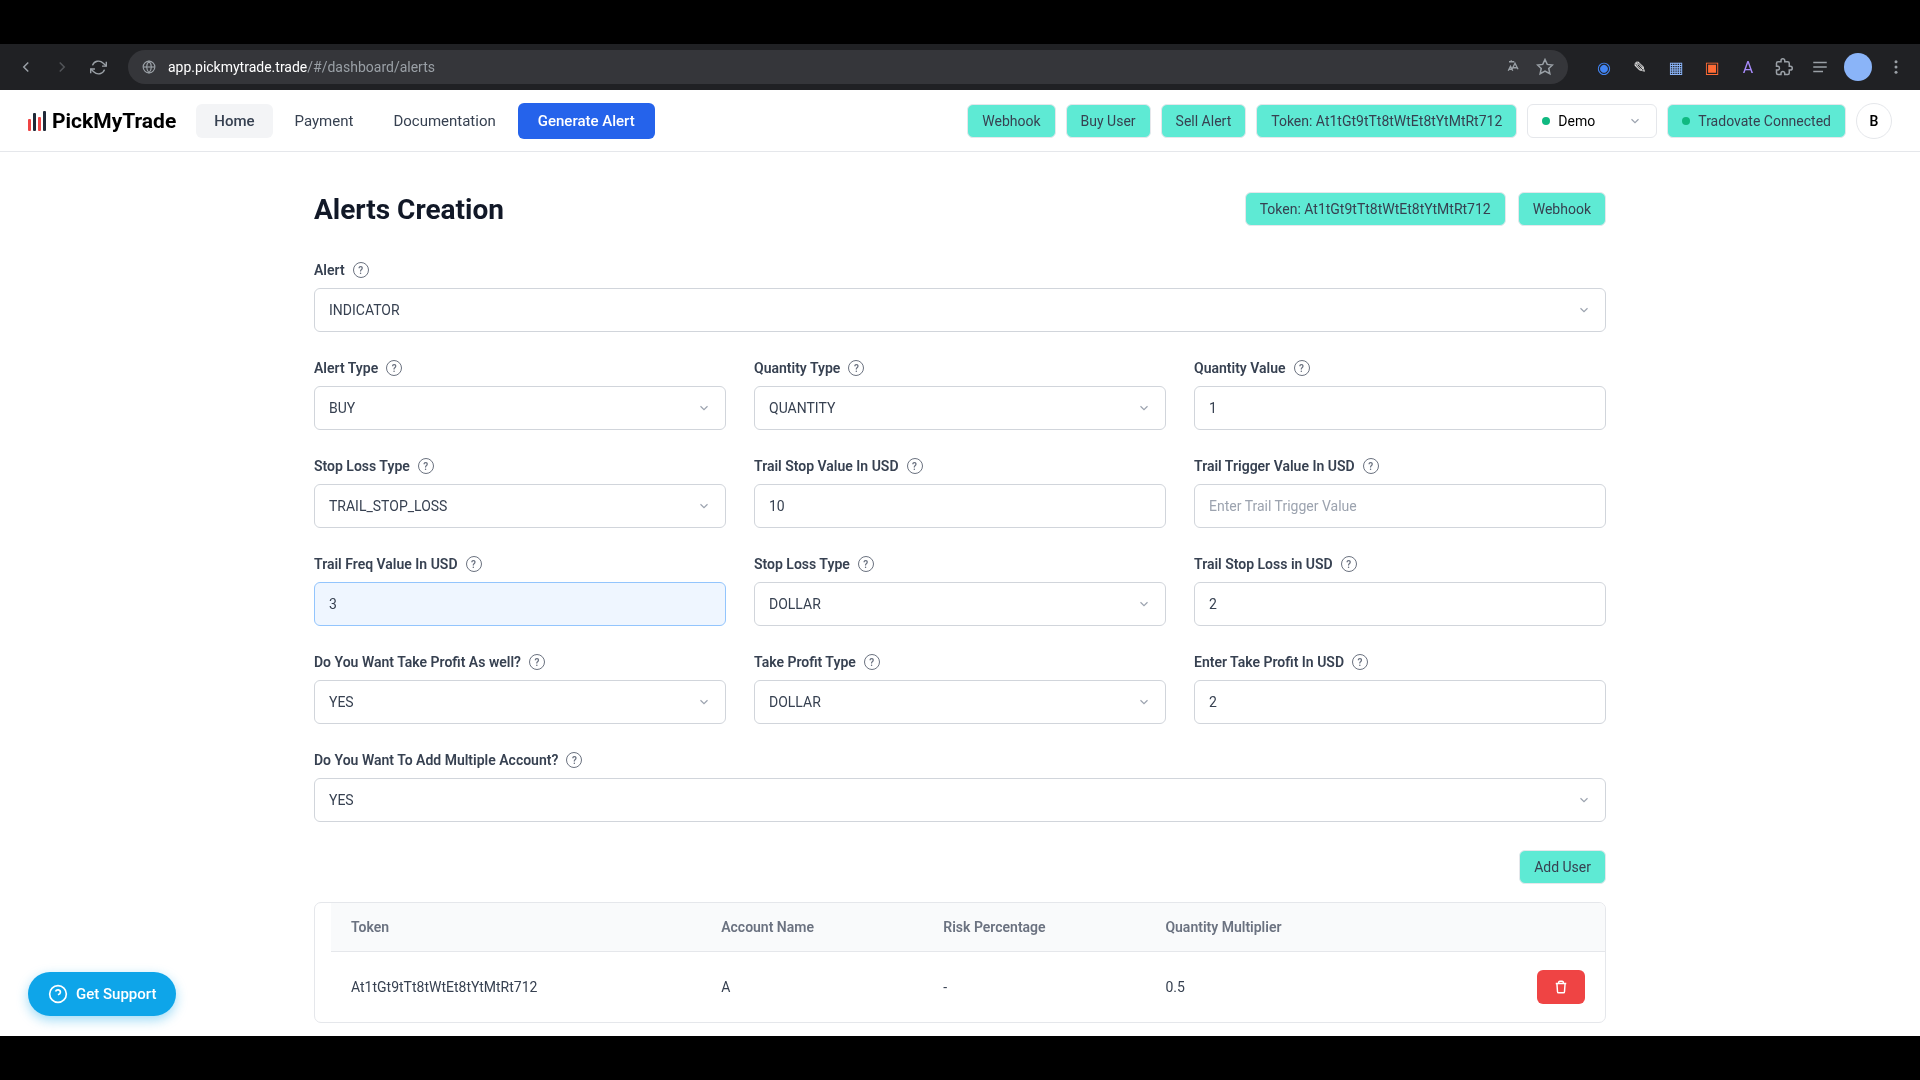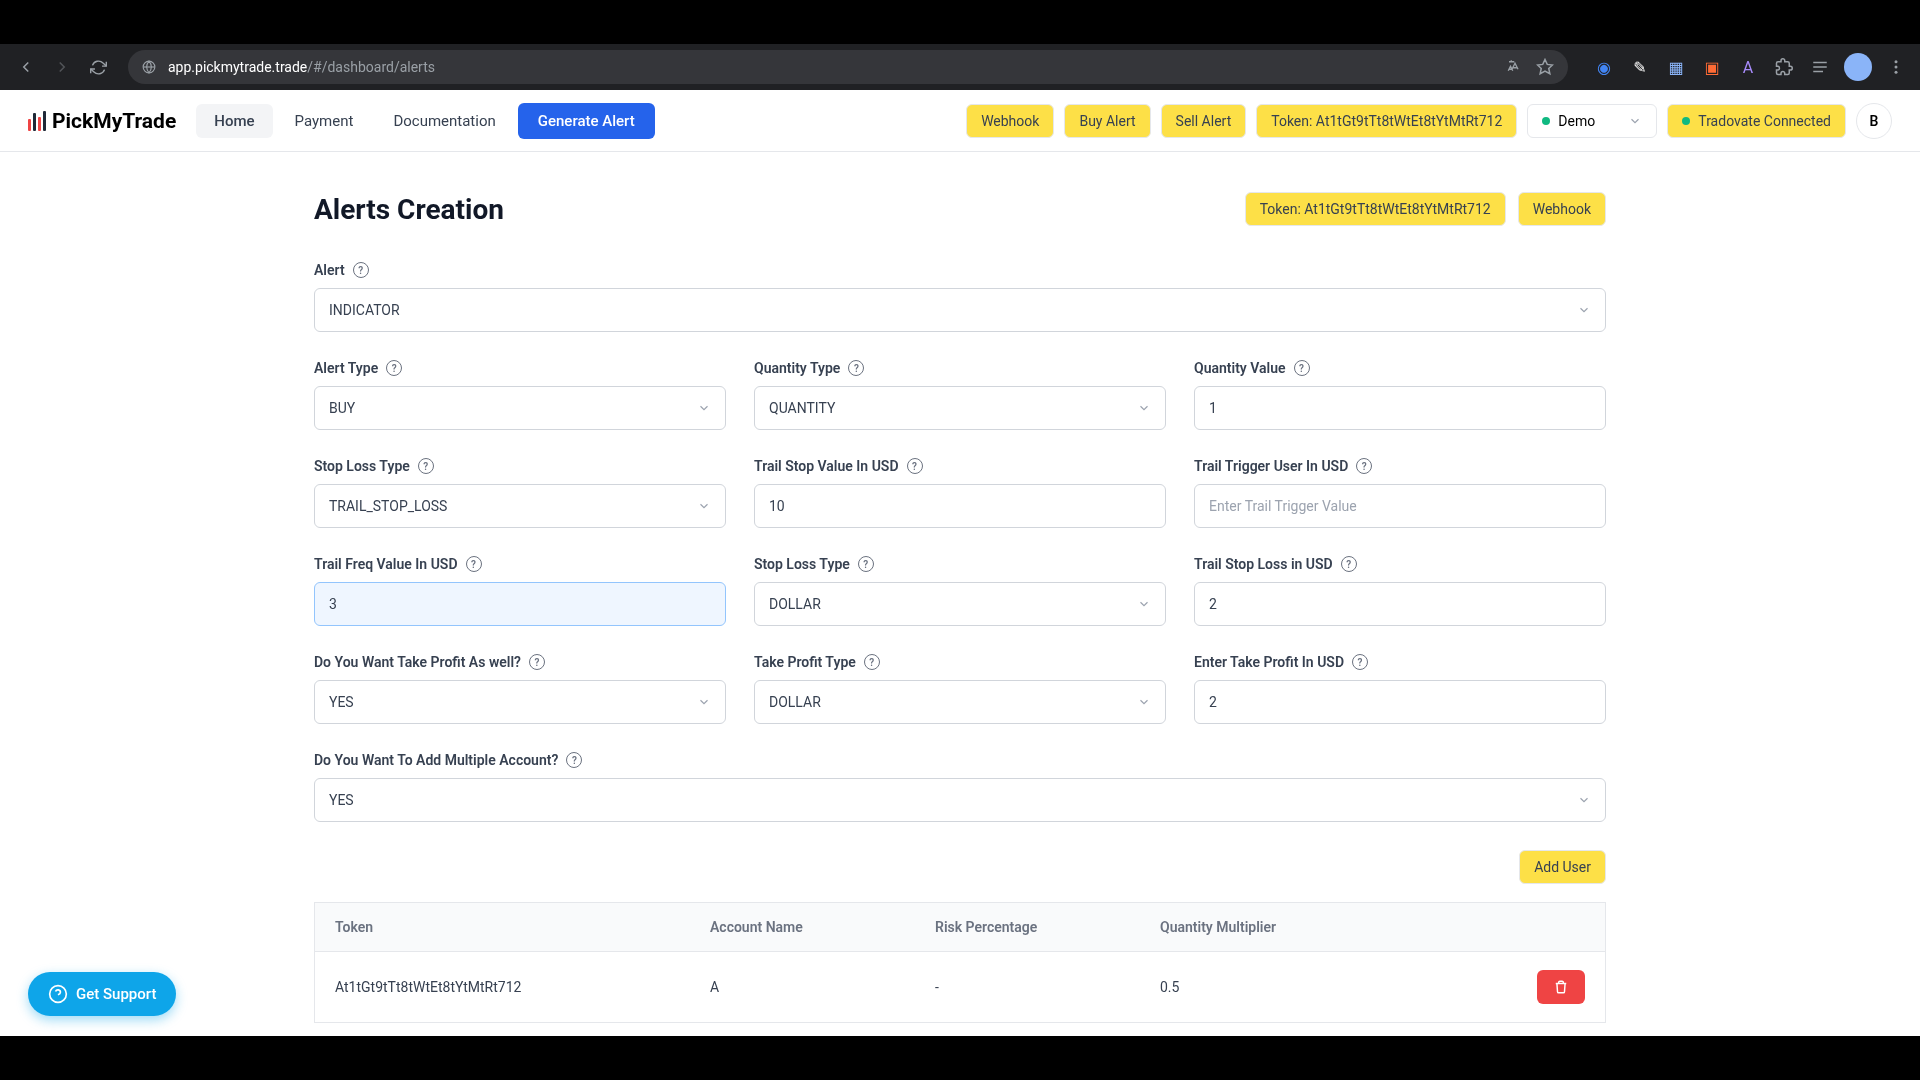--- a/index.html
+++ b/index.html
@@ -28,21 +28,21 @@
 .logo-bars { display: flex; align-items: flex-end; gap: 2px; }
 .logo-bar { width: 3px; border-radius: 1px; }
 .logo-bar.b1 { height: 12px; background: #ef4444; }
 .logo-bar.b2 { height: 18px; background: #1f2937; }
 .logo-bar.b3 { height: 14px; background: #ef4444; }
 .logo-bar.b4 { height: 20px; background: #1f2937; }
 .nav-item { padding: 8px 18px; font-size: 15px; color: #374151; border-radius: 6px; cursor: pointer; margin-right: 4px; }
 .nav-item.active { background: #f3f4f6; font-weight: 500; }
 .nav-btn-primary { background: #2563eb; color: #fff; padding: 9px 20px; border-radius: 6px; font-size: 15px; font-weight: 500; cursor: pointer; border: none; }
 .nav-right { margin-left: auto; display: flex; align-items: center; gap: 10px; }
-.chip { padding: 8px 14px; border: 1px solid #e5e7eb; border-radius: 6px; font-size: 14px; color: #374151; cursor: pointer; background: #fde047; }
+.chip { padding: 8px 14px; border: 1px solid #e5e7eb; border-radius: 6px; font-size: 14px; color: #374151; cursor: pointer; background: #5eead4; }
 .chip.nohov { cursor: default; }
 .account-sel { display: flex; align-items: center; gap: 8px; padding: 8px 14px; border: 1px solid #e5e7eb; border-radius: 6px; font-size: 14px; min-width: 130px; }
 .dot-green { width: 8px; height: 8px; background: #10b981; border-radius: 50%; }
 .avatar-btn { width: 36px; height: 36px; border-radius: 50%; background: #fff; border: 1px solid #e5e7eb; display: flex; align-items: center; justify-content: center; font-weight: 600; font-size: 14px; }
 
 
 .content { max-width: 1340px; margin: 0 auto; padding: 40px 24px; }
 .page-header { display: flex; align-items: center; margin-bottom: 36px; }
 .page-title { font-size: 28px; font-weight: 700; color: #111827; }
 .header-right { margin-left: auto; display: flex; gap: 12px; }
@@ -54,21 +54,21 @@
 .help-icon { width: 16px; height: 16px; border: 1.5px solid #6b7280; border-radius: 50%; display: inline-flex; align-items: center; justify-content: center; font-size: 10px; color: #6b7280; cursor: pointer; }
 .form-control { width: 100%; height: 44px; border: 1px solid #d1d5db; border-radius: 6px; padding: 0 14px; font-size: 14px; color: #374151; background: #fff; display: flex; align-items: center; justify-content: space-between; }
 .form-control.highlighted { background: #eff6ff; border-color: #93c5fd; }
 input.form-control { outline: none; }
 input.form-control::placeholder { color: #9ca3af; }
 .chevron { color: #9ca3af; }
 
 .actions-row { display: flex; justify-content: flex-end; margin-bottom: 18px; }
 
 
-.table { border: 1px solid #e5e7eb; border-radius: 0; overflow: hidden; }
+.table { border: 1px solid #e5e7eb; border-radius: 7px; overflow: hidden; padding-left: 16px; }
 .table-head { display: flex; background: #f9fafb; padding: 16px 20px; font-size: 14px; font-weight: 600; color: #6b7280; }
 .table-row { display: flex; padding: 18px 20px; font-size: 14px; color: #374151; align-items: center; border-top: 1px solid #e5e7eb; }
 .col-token { flex: 0 0 30%; }
 .col-account { flex: 0 0 18%; }
 .col-risk { flex: 0 0 18%; }
 .col-qty { flex: 0 0 20%; }
 .col-act { flex: 1; display: flex; justify-content: flex-end; }
 .del-btn { width: 48px; height: 34px; background: #ef4444; border-radius: 6px; display: flex; align-items: center; justify-content: center; color: #fff; cursor: pointer; }
 
 
@@ -163,21 +163,21 @@
           <div class="logo-bar b4"></div>
       </div>
       <span>PickMyTrade</span>
     </div>
     <div class="nav-item active">Home</div>
     <div class="nav-item">Payment</div>
     <div class="nav-item">Documentation</div>
     <button class="nav-btn-primary">Generate Alert</button>
     <div class="nav-right">
       <div class="chip">Webhook</div>
-      <div class="chip">Buy Alert</div>
+      <div class="chip">Buy User</div>
       <div class="chip">Sell Alert</div>
       <div class="chip nohov">Token: At1tGt9tTt8tWtEt8tYtMtRt712</div>
       <div class="account-sel">
         <span class="dot-green"></span>
         <span>Demo</span>
         <span class="chevron" style="margin-left:auto">
             <svg width="14" height="14" viewBox="0 0 24 24" fill="none" stroke="currentColor" stroke-width="2">
               <path d="M6 9l6 6 6-6"></path>
             </svg>
           </span>
@@ -271,21 +271,21 @@
       </div>
       <div class="form-group">
         <div class="form-label">
             <span>Trail Stop Value In USD</span>
             <span class="help-icon">?</span>
           </div>
         <input class="form-control" value="10" style="">
       </div>
       <div class="form-group">
         <div class="form-label">
-            <span>Trail Trigger User In USD</span>
+            <span>Trail Trigger Value In USD</span>
             <span class="help-icon">?</span>
           </div>
         <input class="form-control" placeholder="Enter Trail Trigger Value" style="">
       </div>
     </div>
 
     <div class="form-row">
       <div class="form-group">
         <div class="form-label">
             <span>Trail Freq Value In USD</span>

